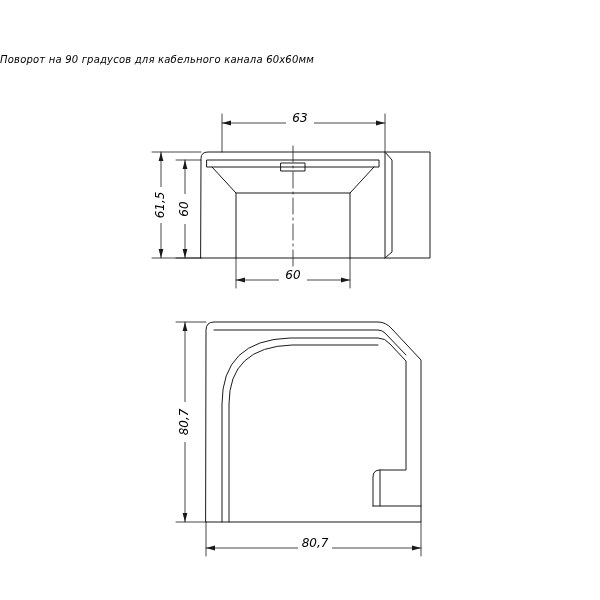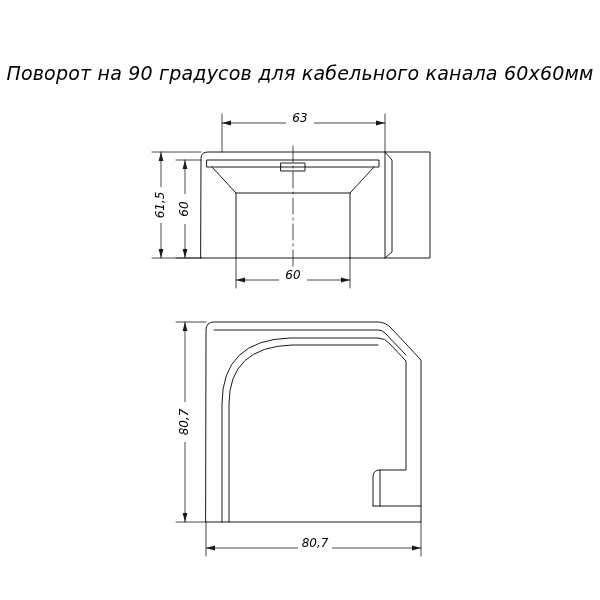--- a/index.html
+++ b/index.html
@@ -15,27 +15,26 @@
     overflow: hidden;
   }
   #sheet {
     position: relative;
     width: 600px;
     height: 600px;
     background: #ffffff;
   }
   #title {
     position: absolute;
-    top: 62px;
+    top: 54px;
     left: 0;
     width: 600px;
-    text-align: center;
     font-family: "DejaVu Sans", sans-serif;
     font-style: italic;
-    font-size: 19px;
+    font-size: 10px;
     letter-spacing: 0.2px;
     color: #000000;
     white-space: nowrap;
   }
   svg#drawing {
     position: absolute;
     top: 0;
     left: 0;
     display: block;
   }

